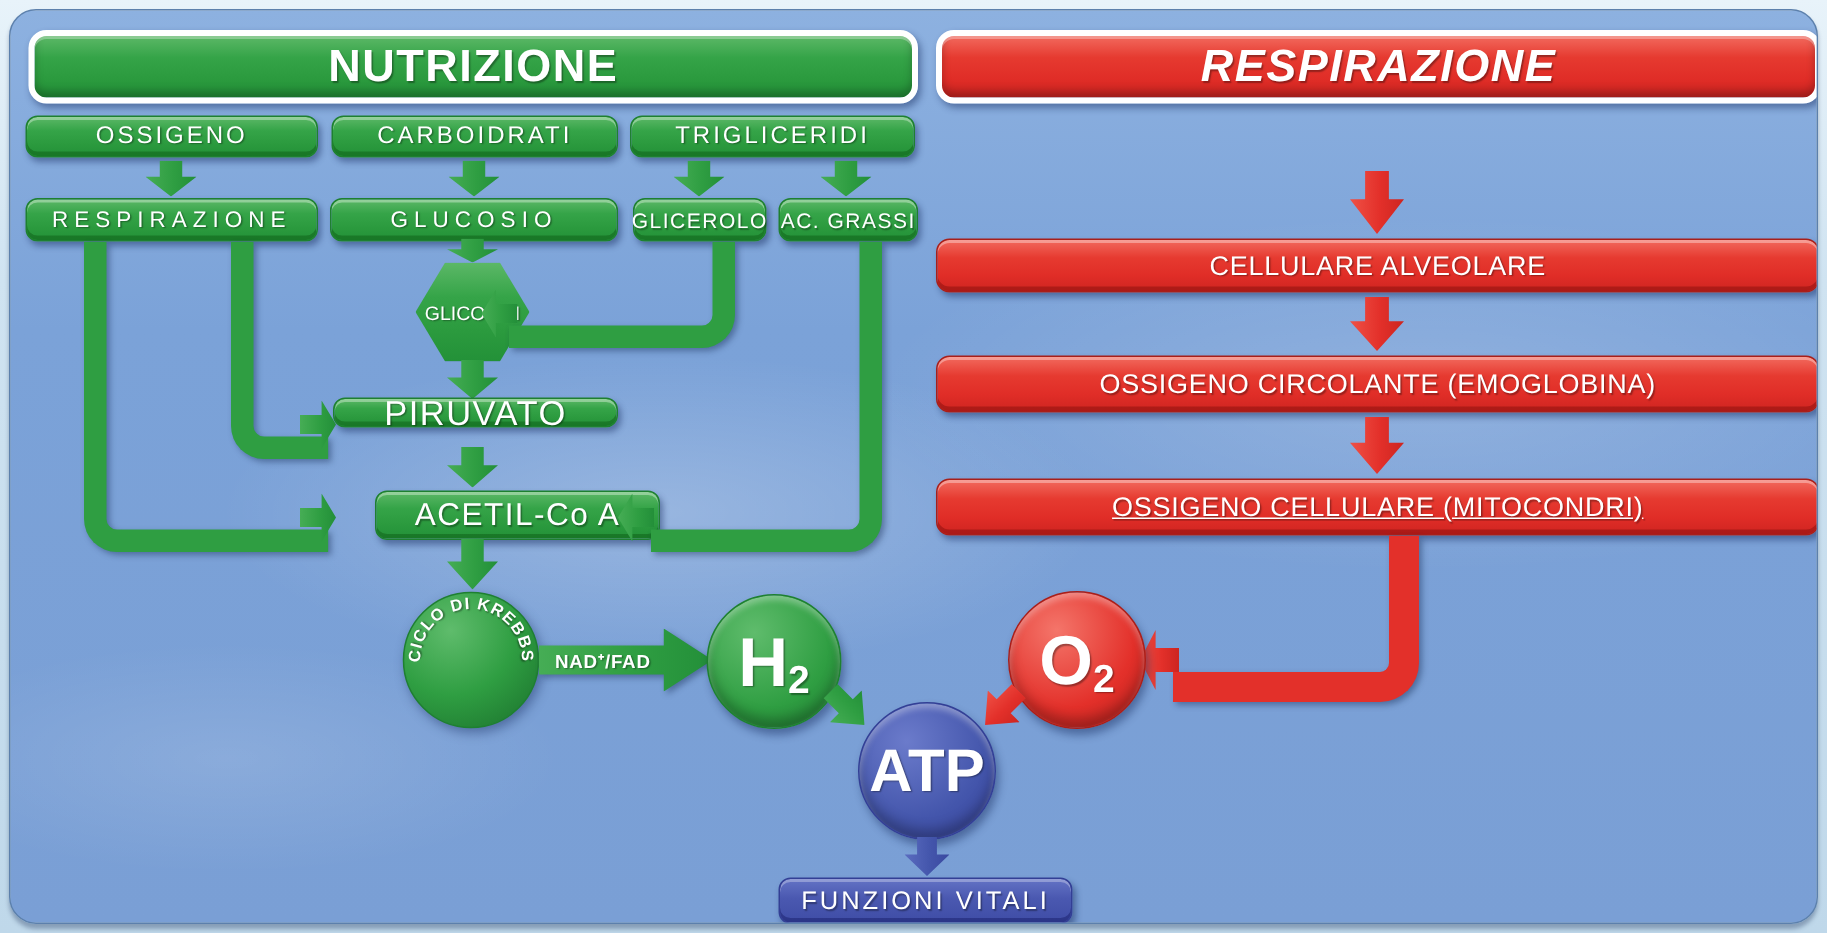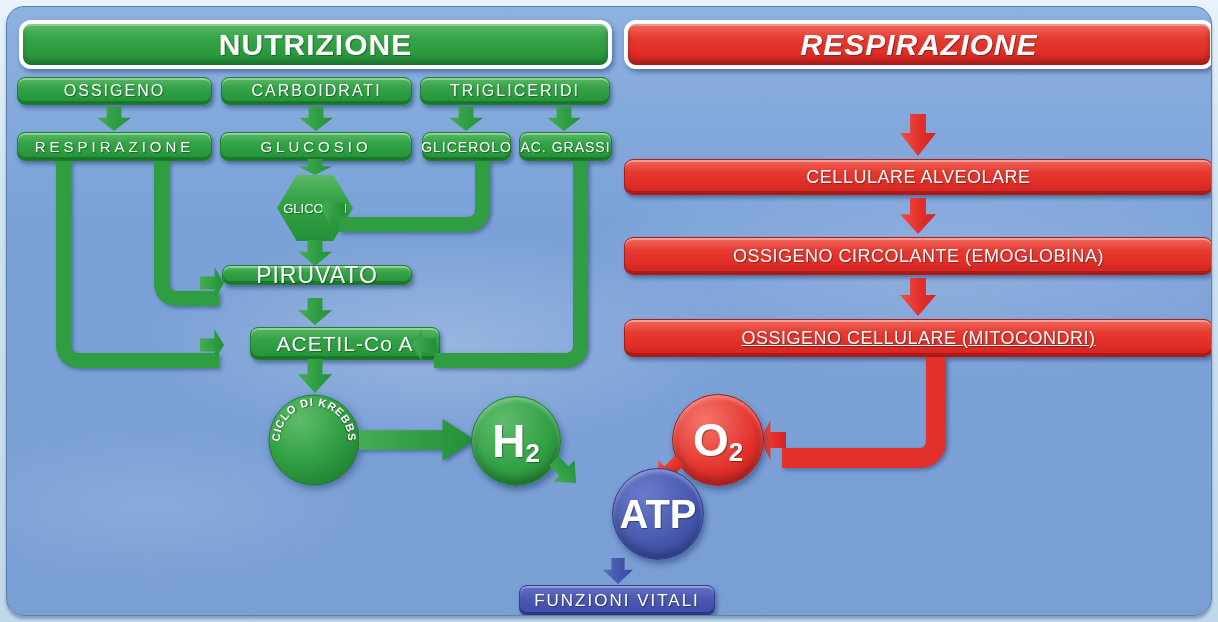--- a/index.html
+++ b/index.html
@@ -40,21 +40,21 @@
   .elb{position:absolute;filter:drop-shadow(2px 2px 2px rgba(10,30,70,.4));}
   .elb.turn-right{border-left:15px solid #2f9e42;border-bottom:15px solid #2f9e42;border-bottom-left-radius:22px;}
   .elb.turn-left {border-right:15px solid #2f9e42;border-bottom:15px solid #2f9e42;border-bottom-right-radius:22px;}
   .elb.redline.turn-left{border-right:20px solid #e3302a;border-bottom:20px solid #e3302a;border-bottom-right-radius:26px;}
 
   
   .hex{clip-path:polygon(26% 0,74% 0,100% 50%,74% 100%,26% 100%,0 50%);filter:drop-shadow(2px 2px 2px rgba(10,30,70,.4));}
   .circle{border-radius:50%;box-shadow:2px 4px 6px rgba(20,40,90,.45), inset 0 3px 4px rgba(255,255,255,.35), inset 0 -6px 8px rgba(0,0,0,.25);}
   .gcirc{background:radial-gradient(circle at 35% 28%,#5fbc6c,#2f9e42 60%,#217f33 100%);border:1px solid #1e8030;}
   .rcirc{background:radial-gradient(circle at 35% 28%,#f4756a,#e3302a 60%,#bc211d 100%);border:1px solid #a81f1a;}
-  .bcirc{background:radial-gradient(circle at 35% 28%,#6b7bcb,#4456ac 60%,#36429b 100%);border:1px solid #333f95;margin-left:40px;}
+  .bcirc{background:radial-gradient(circle at 35% 28%,#6b7bcb,#4456ac 60%,#36429b 100%);border:1px solid #333f95;}
   .formula{font-weight:bold;}
   .formula .main{font-size:46px;line-height:1;}
   .formula .sub{font-size:26px;transform:translateY(12px);}
   .nad-shape{position:absolute;inset:0;clip-path:polygon(0 27%,72% 27%,72% 0,100% 50%,72% 100%,72% 73%,0 73%);}
   .nad-label{position:absolute;left:0;top:0;bottom:0;width:74%;font-size:12.5px;font-weight:bold;letter-spacing:.5px;}
 </style>
 </head>
 <body>
 
 <div id="frame">
@@ -110,20 +110,21 @@
       </defs>
       <circle cx="46" cy="46" r="45" fill="url(#kg)" stroke="#1e8030" stroke-width="1"></circle>
       <text font-size="11" font-weight="bold" fill="#ffffff" letter-spacing="0.8" style="text-shadow:1px 1px 1px rgba(0,0,0,.35);">
         <textPath href="#karc" startOffset="50%" text-anchor="middle">CICLO DI KREBBS</textPath>
       </text>
     </svg>
   </div>
 
   <div class="abs" style="left:352px;top:412px;width:116px;height:42px;filter:drop-shadow(2px 2px 2px rgba(10,30,70,.4));">
     <div class="nad-shape agreen"></div>
+    <div class="nad-label lbl">NAD⁺/FAD</div>
   </div>
 
   <div class="abs lbl circle gcirc formula" style="left:464px;top:389px;width:90px;height:90px;">
     <span class="main">H</span>
     <span class="sub">2</span>
   </div>
 
   <div class="abs lbl hdr rfill" style="left:617px;top:13px;width:590px;height:49px;font-style:italic;">RESPIRAZIONE</div>
 
   <div class="ar down ared" style="left:893px;top:107px;width:36px;height:42px;"></div>

